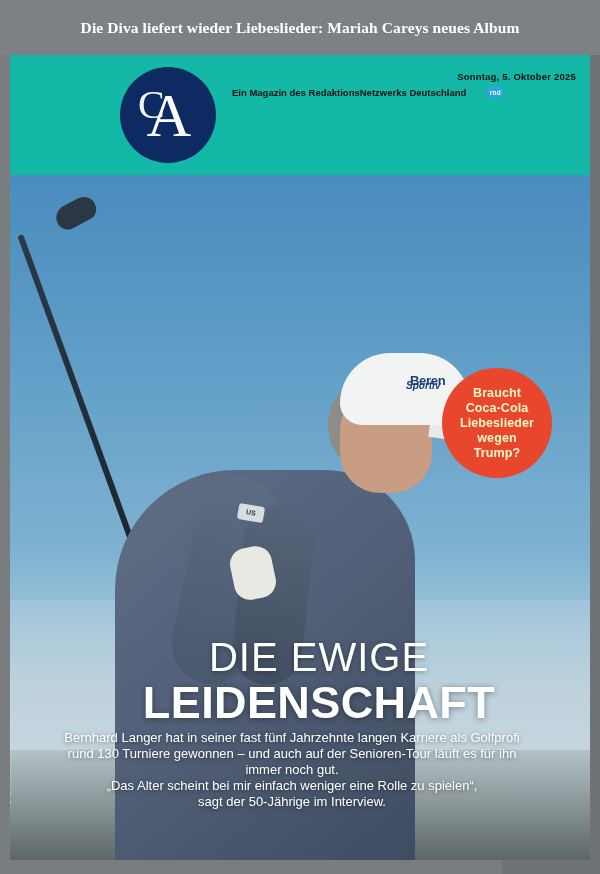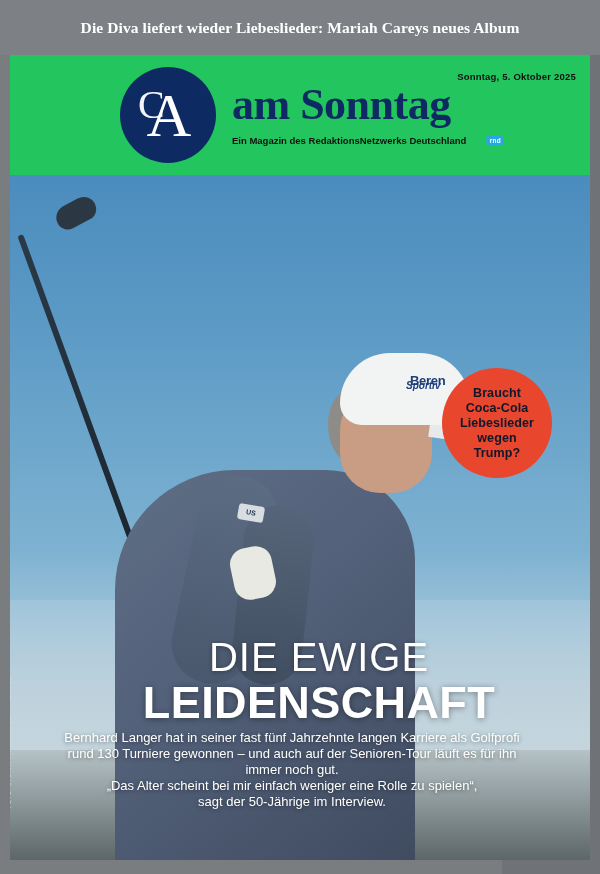--- a/index.html
+++ b/index.html
@@ -40,21 +40,21 @@
     text-align: center;
     font-family: "Liberation Serif", serif;
   }
 
   
   .masthead {
     position: absolute;
     left: 10px; top: 55px;
     width: 580px;
     height: 120px;
-    background: #22c55e;
+    background: #14b8a6;
     overflow: hidden;
   }
   .date-line {
     position: absolute;
     right: 14px;
     top: 16px;
     font-size: 9.5px;
     color: #111;
     font-weight: bold;
     letter-spacing: 0.2px;
@@ -282,21 +282,21 @@
 
   
   .sticker {
     position: absolute;
     left: 432px;
     top: 193px;
     width: 110px;
     height: 110px;
     border-radius: 50%;
     background: #e8462d;
-    color: #0f172a;
+    color: #fef9c3;
     display: flex;
     align-items: center;
     justify-content: center;
     text-align: center;
     font-size: 12.5px;
     font-weight: bold;
     line-height: 15px;
     letter-spacing: 0.1px;
   }
 
@@ -348,21 +348,20 @@
 
   <div class="masthead">
     <div class="date-line">Sonntag, 5. Oktober 2025</div>
 
     <div class="logo-circle">
       <span class="c-glyph">C</span>
       <span class="a-glyph">A</span>
     </div>
 
     <div class="title-block">
-      <div class="mag-title">am Sonntag</div>
       <div class="sub-line">
         <span>Ein Magazin des RedaktionsNetzwerks Deutschland</span>
         <span class="rnd-badge">rnd</span>
       </div>
     </div>
   </div>
 
   <div class="cover">
     <div class="sky-top"></div>
     <div class="sky-haze"></div>

